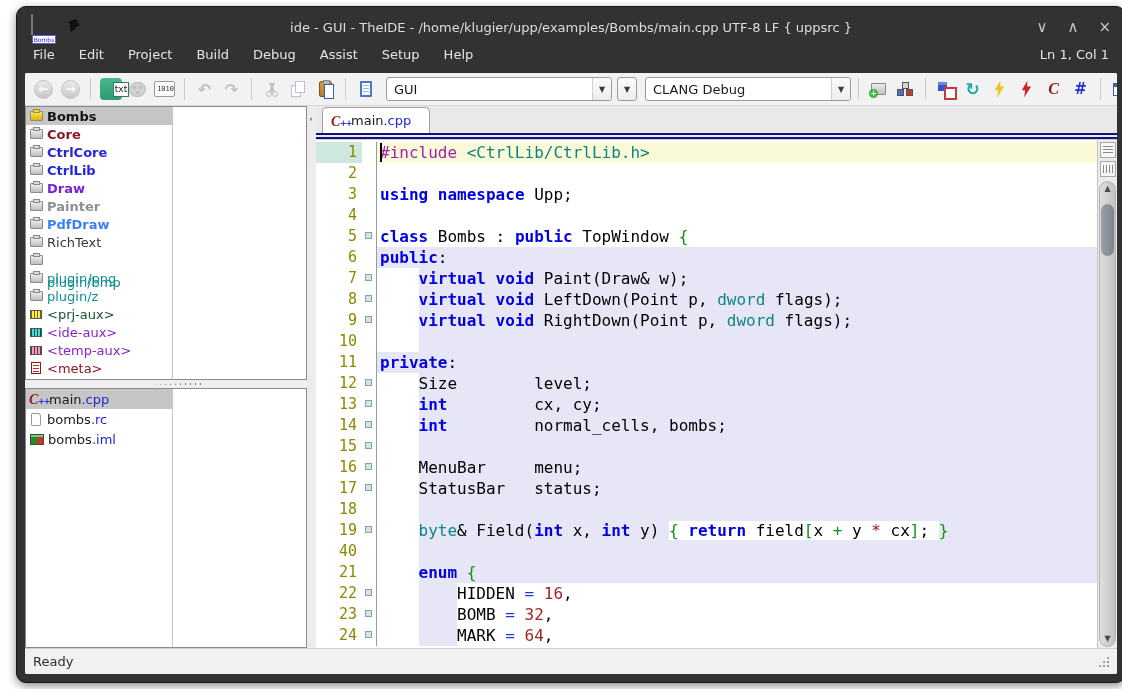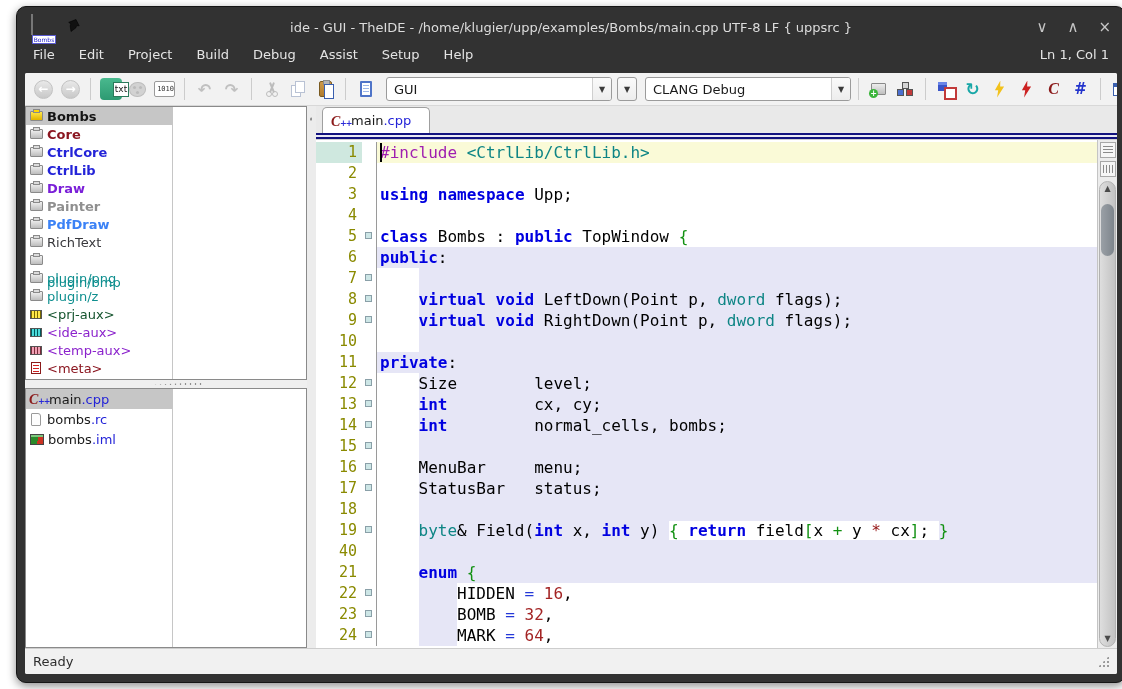--- a/index.html
+++ b/index.html
@@ -444,21 +444,21 @@
               <div class="crow">
                 <span class="lnum">6</span>
                 <span class="mcol"></span>
                 <span class="ctext"><span class="layer" style="left: 0px; right: 0px;"></span><span class="tx"><span class="kw">public</span><span class="pl">:</span></span></span>
               </div>
               <div class="crow">
                 <span class="lnum">7</span>
                 <span class="mcol">
                   <span class="fold"></span>
                 </span>
-                <span class="ctext"><span class="layer" style="left: calc(4ch + 3px); right: 0px;"></span></span>
+                <span class="ctext"><span class="layer" style="left: calc(4ch + 3px); right: 0px;"></span><span class="tx"><span class="pl">    </span><span class="kw">virtual</span><span class="pl"> </span><span class="kw">void</span><span class="pl"> Paint(Draw&amp; w);</span></span></span>
               </div>
               <div class="crow">
                 <span class="lnum">8</span>
                 <span class="mcol">
                   <span class="fold"></span>
                 </span>
                 <span class="ctext"><span class="layer" style="left: calc(4ch + 3px); right: 0px;"></span><span class="tx"><span class="pl">    </span><span class="kw">virtual</span><span class="pl"> </span><span class="kw">void</span><span class="pl"> LeftDown(Point p, </span><span class="ty">dword</span><span class="pl"> flags);</span></span></span>
               </div>
               <div class="crow">
                 <span class="lnum">9</span>

